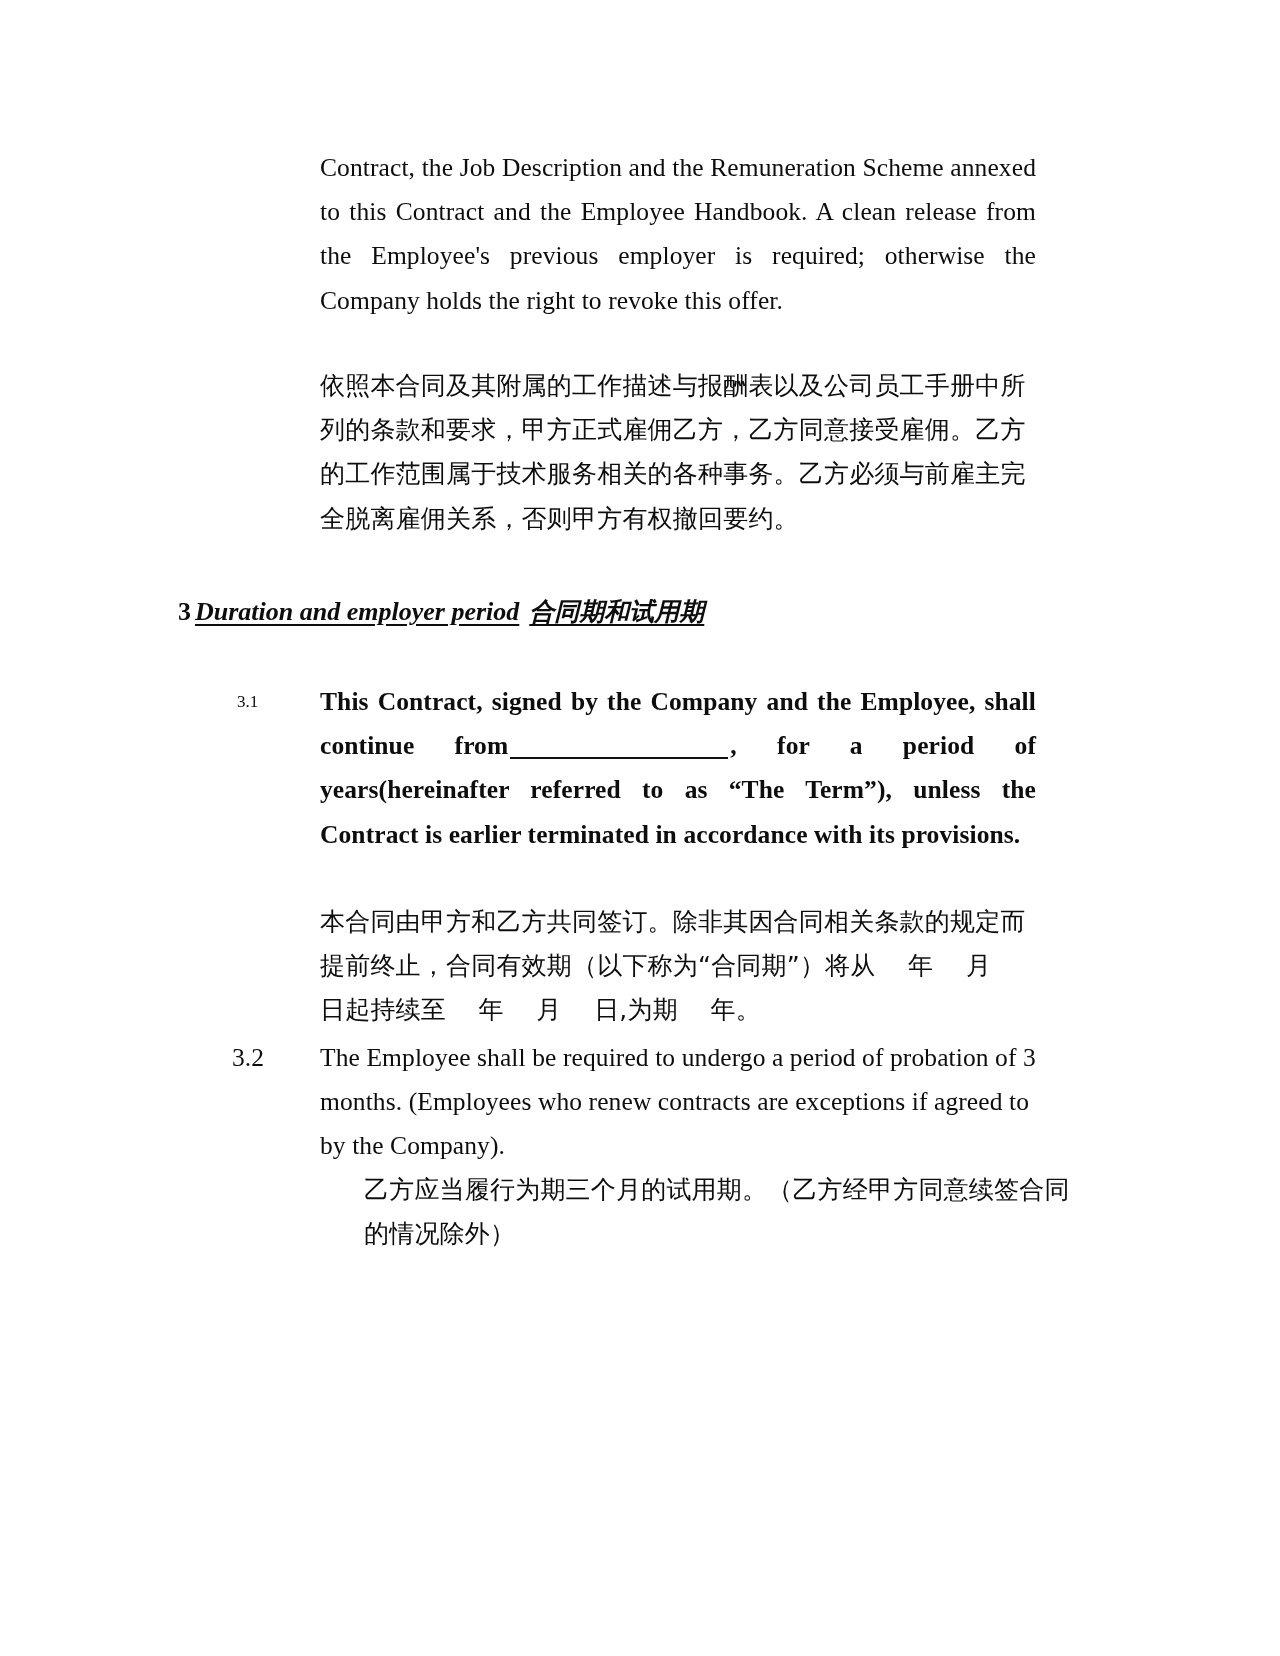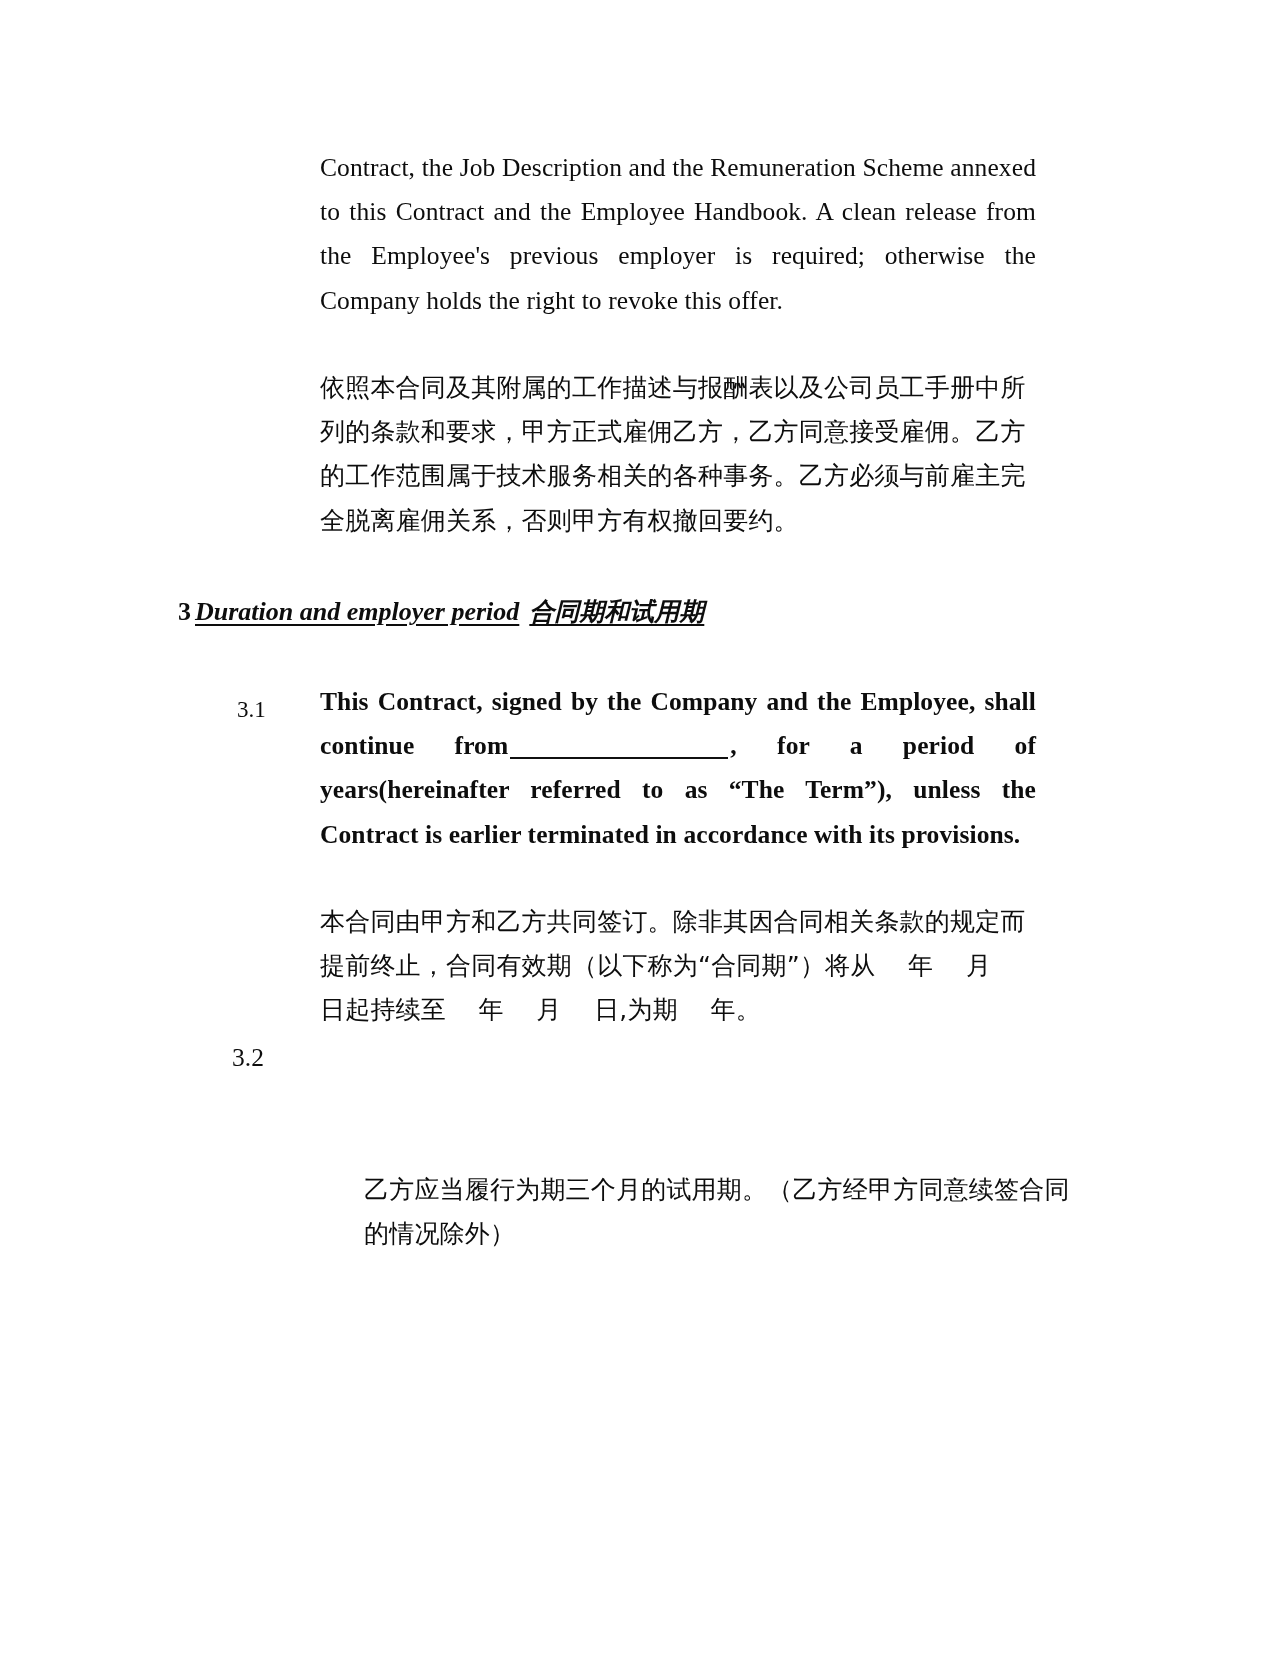--- a/index.html
+++ b/index.html
@@ -46,20 +46,21 @@
   
   #para-intro-en {
     left: 320px;
     top: 146px;
     width: 716px;
   }
   #para-intro-cn {
     left: 320px;
     top: 366px;
     width: 724px;
+    font-family: Liberation Mono, monospace;
   }
 
   
   #heading-3 {
     position: absolute;
     left: 178px;
     top: 593px;
     font-size: 26px;
     line-height: 38px;
     font-weight: bold;
@@ -81,23 +82,22 @@
     font-style: italic;
     font-weight: bold;
     font-size: 25px;
   }
 
   
   #clause-31-num {
     position: absolute;
     left: 237px;
     top: 680px;
-    font-size: 23px;
+    font-size: 17px;
     line-height: 44.2px;
-    margin-top: 8px;
   }
   #clause-31-en {
     left: 320px;
     top: 680px;
     width: 716px;
     font-weight: bold;
   }
   #clause-31-cn {
     left: 320px;
     top: 900px;
@@ -167,17 +167,18 @@
   <div id="clause-31-num">3.1</div>
 
   <div class="en-block" id="clause-31-en">
     <span>This Contract, signed by the Company and the Employee, shall continue from</span><span class="blank-rule"></span><span>, for a period of years(hereinafter referred to as “The Term”), unless the Contract is earlier terminated in accordance with its provisions.</span>
   </div>
 
   <div class="cn-block" id="clause-31-cn">本合同由甲方和乙方共同签订。除非其因合同相关条款的规定而提前终止，合同有效期（以下称为“合同期”）将从    年    月    日起持续至    年    月    日,为期    年。</div>
 
   <div id="clause-32-num">3.2</div>
 
+  <div class="en-block" id="clause-32-en">The Employee shall be required to undergo a period of probation of 3 months. (Employees who renew contracts are exceptions if agreed to by the Company).</div>
 
   <div class="cn-block" id="clause-32-cn">乙方应当履行为期三个月的试用期。（乙方经甲方同意续签合同的情况除外）</div>
 
 
 </div>
 
 </body></html>

